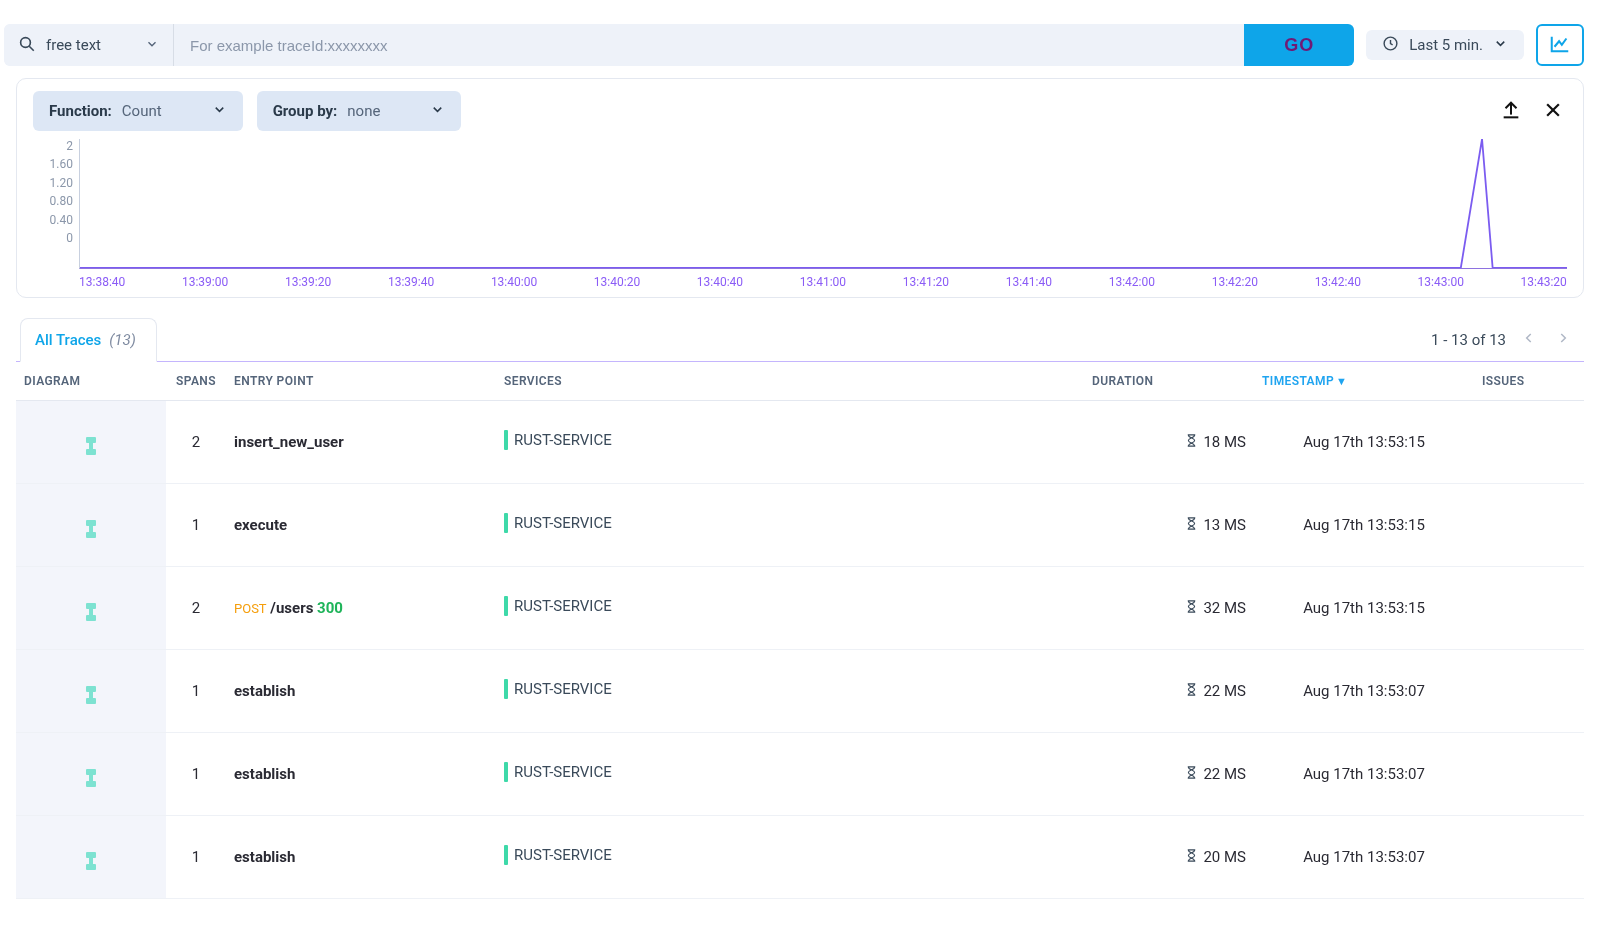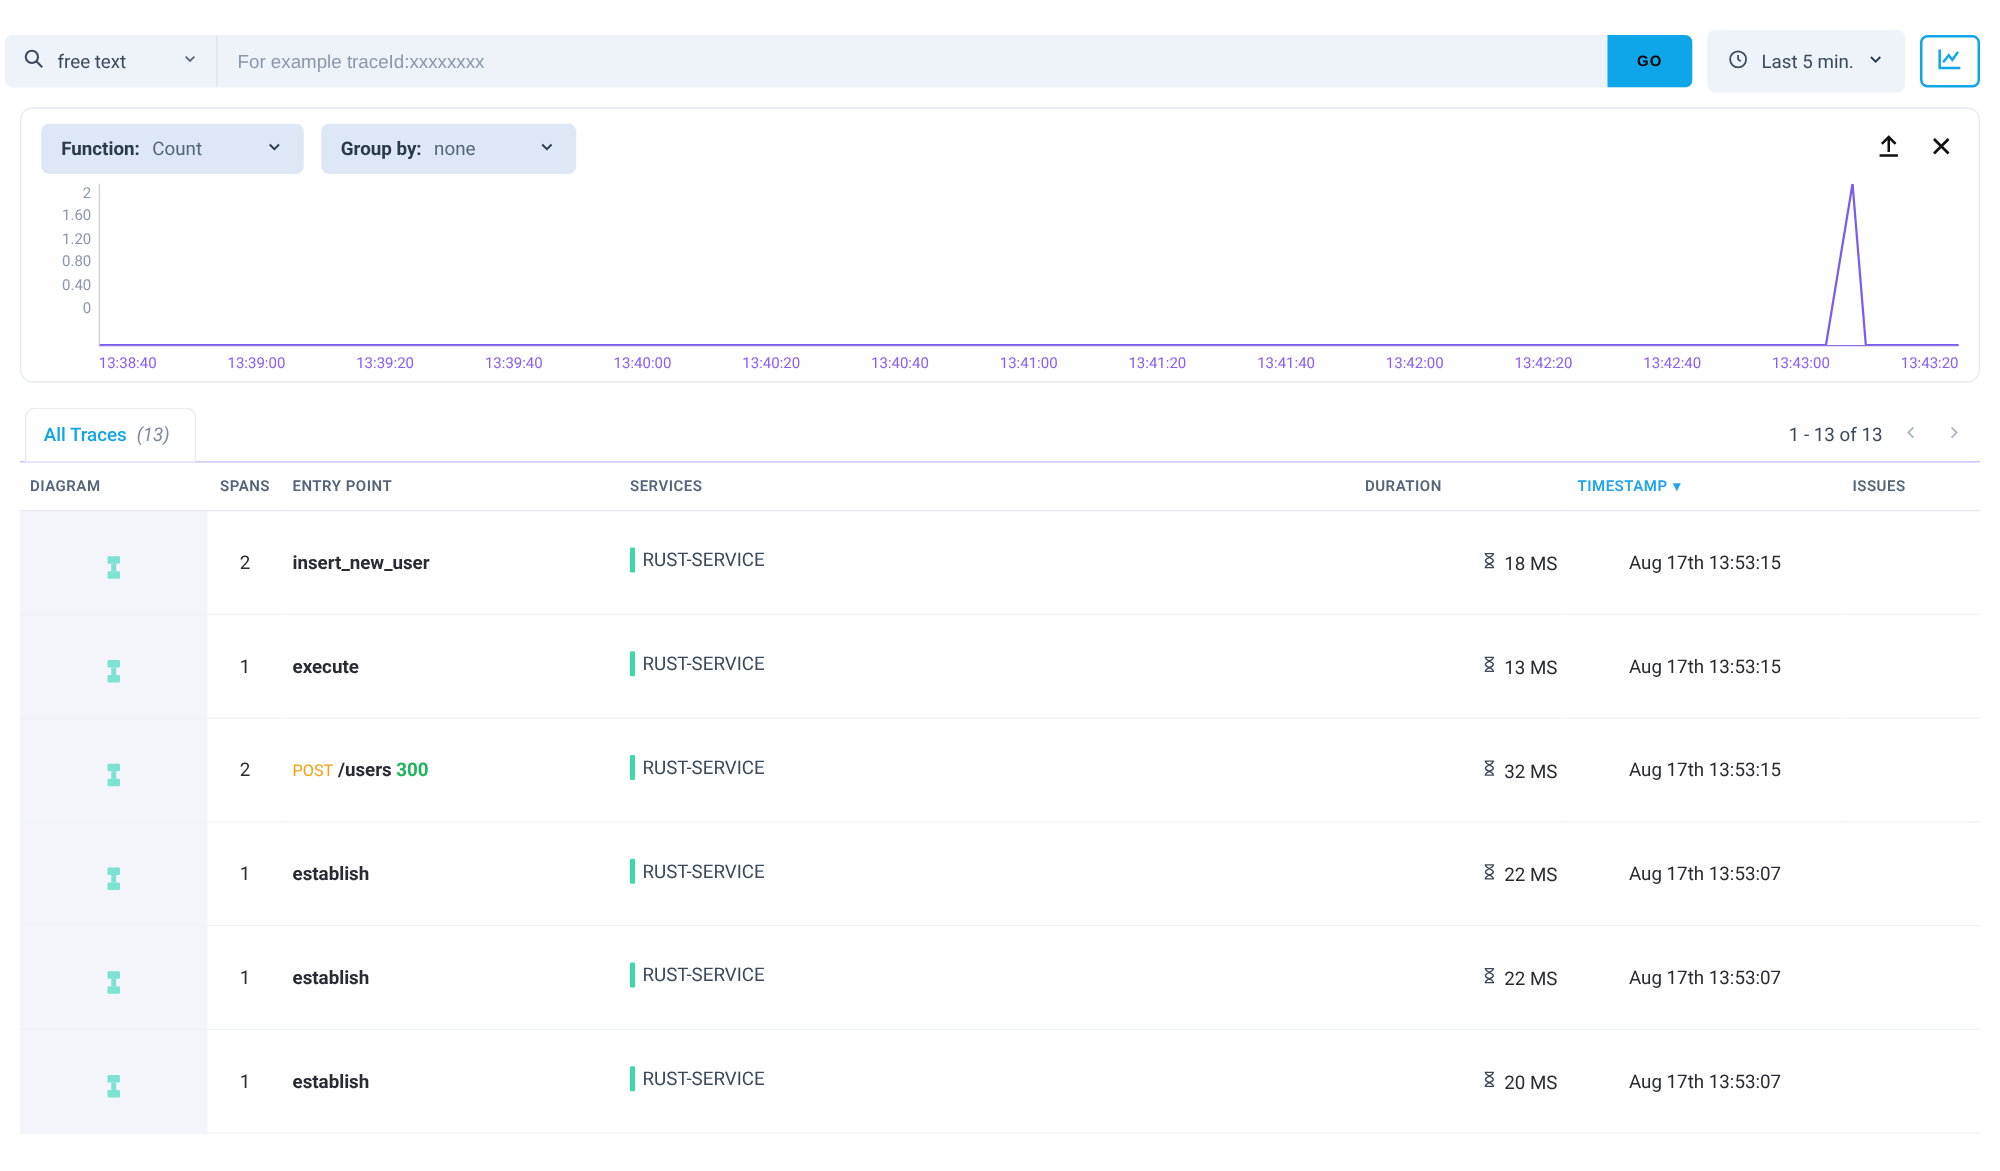--- a/index.html
+++ b/index.html
@@ -47,35 +47,35 @@
     border: none;
     background: transparent;
     padding: 0 16px;
     font-size: 15px;
     color: #3a4a5a;
     outline: none;
   }
   .search-input::placeholder { color: #8b97aa; }
   .go-btn {
     background: #0ea5e9;
-    color: #000000;
+    color: #701a75;
     border: none;
     font-weight: 700;
     letter-spacing: 1px;
-    padding: 0 24px;
-    font-size: 12px;
+    padding: 0 40px;
+    font-size: 18px;
     cursor: pointer;
   }
   .time-selector {
     display: flex;
     align-items: center;
     gap: 10px;
     background: #eef2f9;
     border-radius: 6px;
-    height: 50px;
+    height: 30px;
     padding: 0 16px;
     color: #3a4a5a;
     font-size: 15px;
     cursor: pointer;
   }
   .chart-toggle {
     width: 48px;
     height: 42px;
     border: 2px solid #0ea5e9;
     border-radius: 6px;
@@ -229,21 +229,21 @@
   .entry-http .status { color: #1fb45a; font-weight: 700; }
   td.col-service { }
   .svc {
     display: inline-flex; align-items: center; gap: 6px;
     color: #3a4a5a;
   }
   .svc .tick {
     width: 4px; height: 20px; background: #3ed9a9; border-radius: 1px;
   }
   td.col-duration { width: 170px; color: #3a4a5a; text-align: right; }
-  .dur { display: inline-flex; align-items: flex-end; gap: 4px; }
+  .dur { display: inline-flex; align-items: center; gap: 4px; }
   td.col-timestamp { width: 220px; color: #3a4a5a; text-align: center; }
   td.col-issues { width: 110px; }
   th.col-diagram { width: 150px; padding-left: 18px; }
   th.col-duration { text-align: right; }
   th.col-timestamp { text-align: center; }
   th.col-issues { text-align: right; padding-right: 20px; }
   .chev { font-size: 14px; color: #55657a; }
   .chev-blue { color: #2a3a4a; }
   .sort-caret { font-size: 11px; margin-left: 2px; }
 </style>

